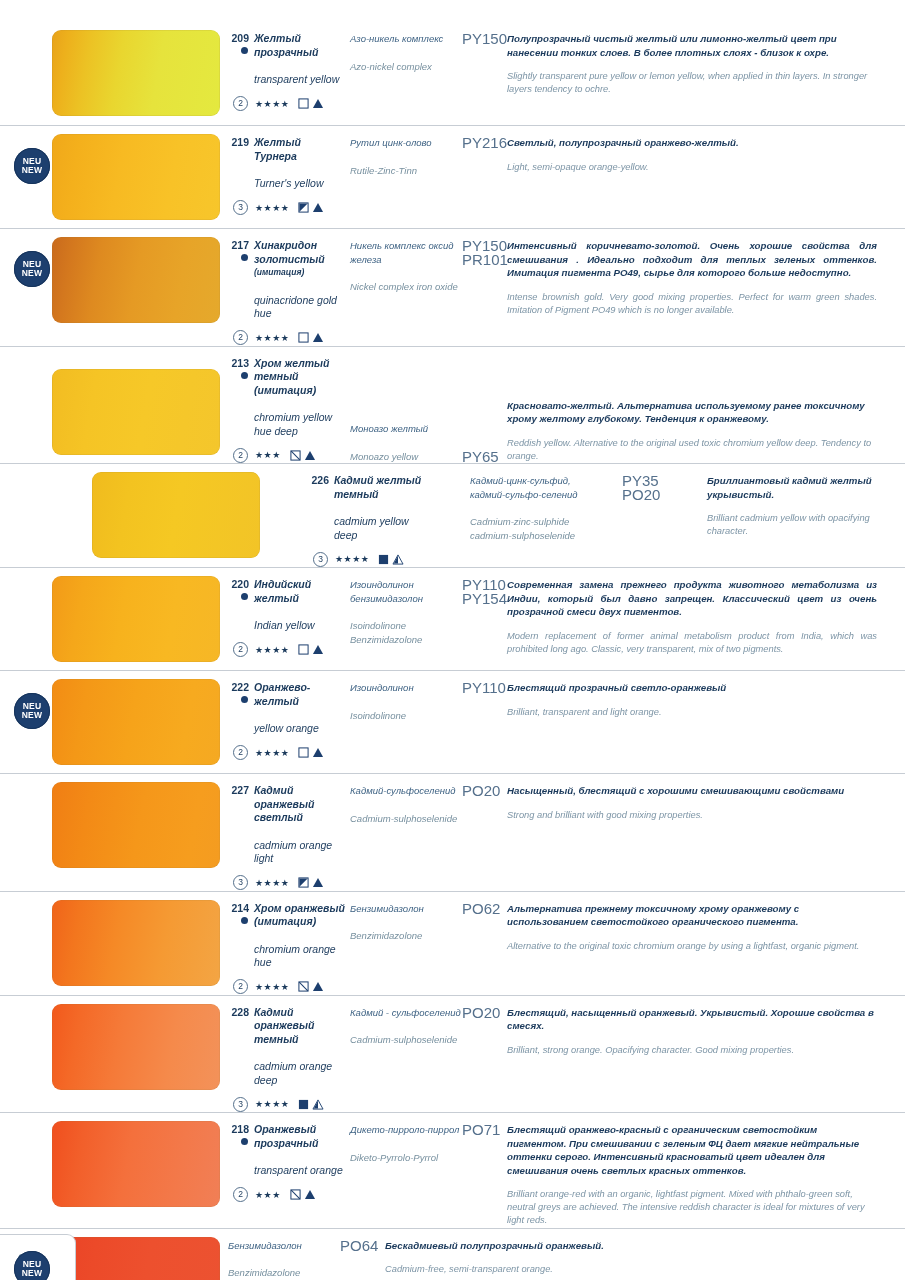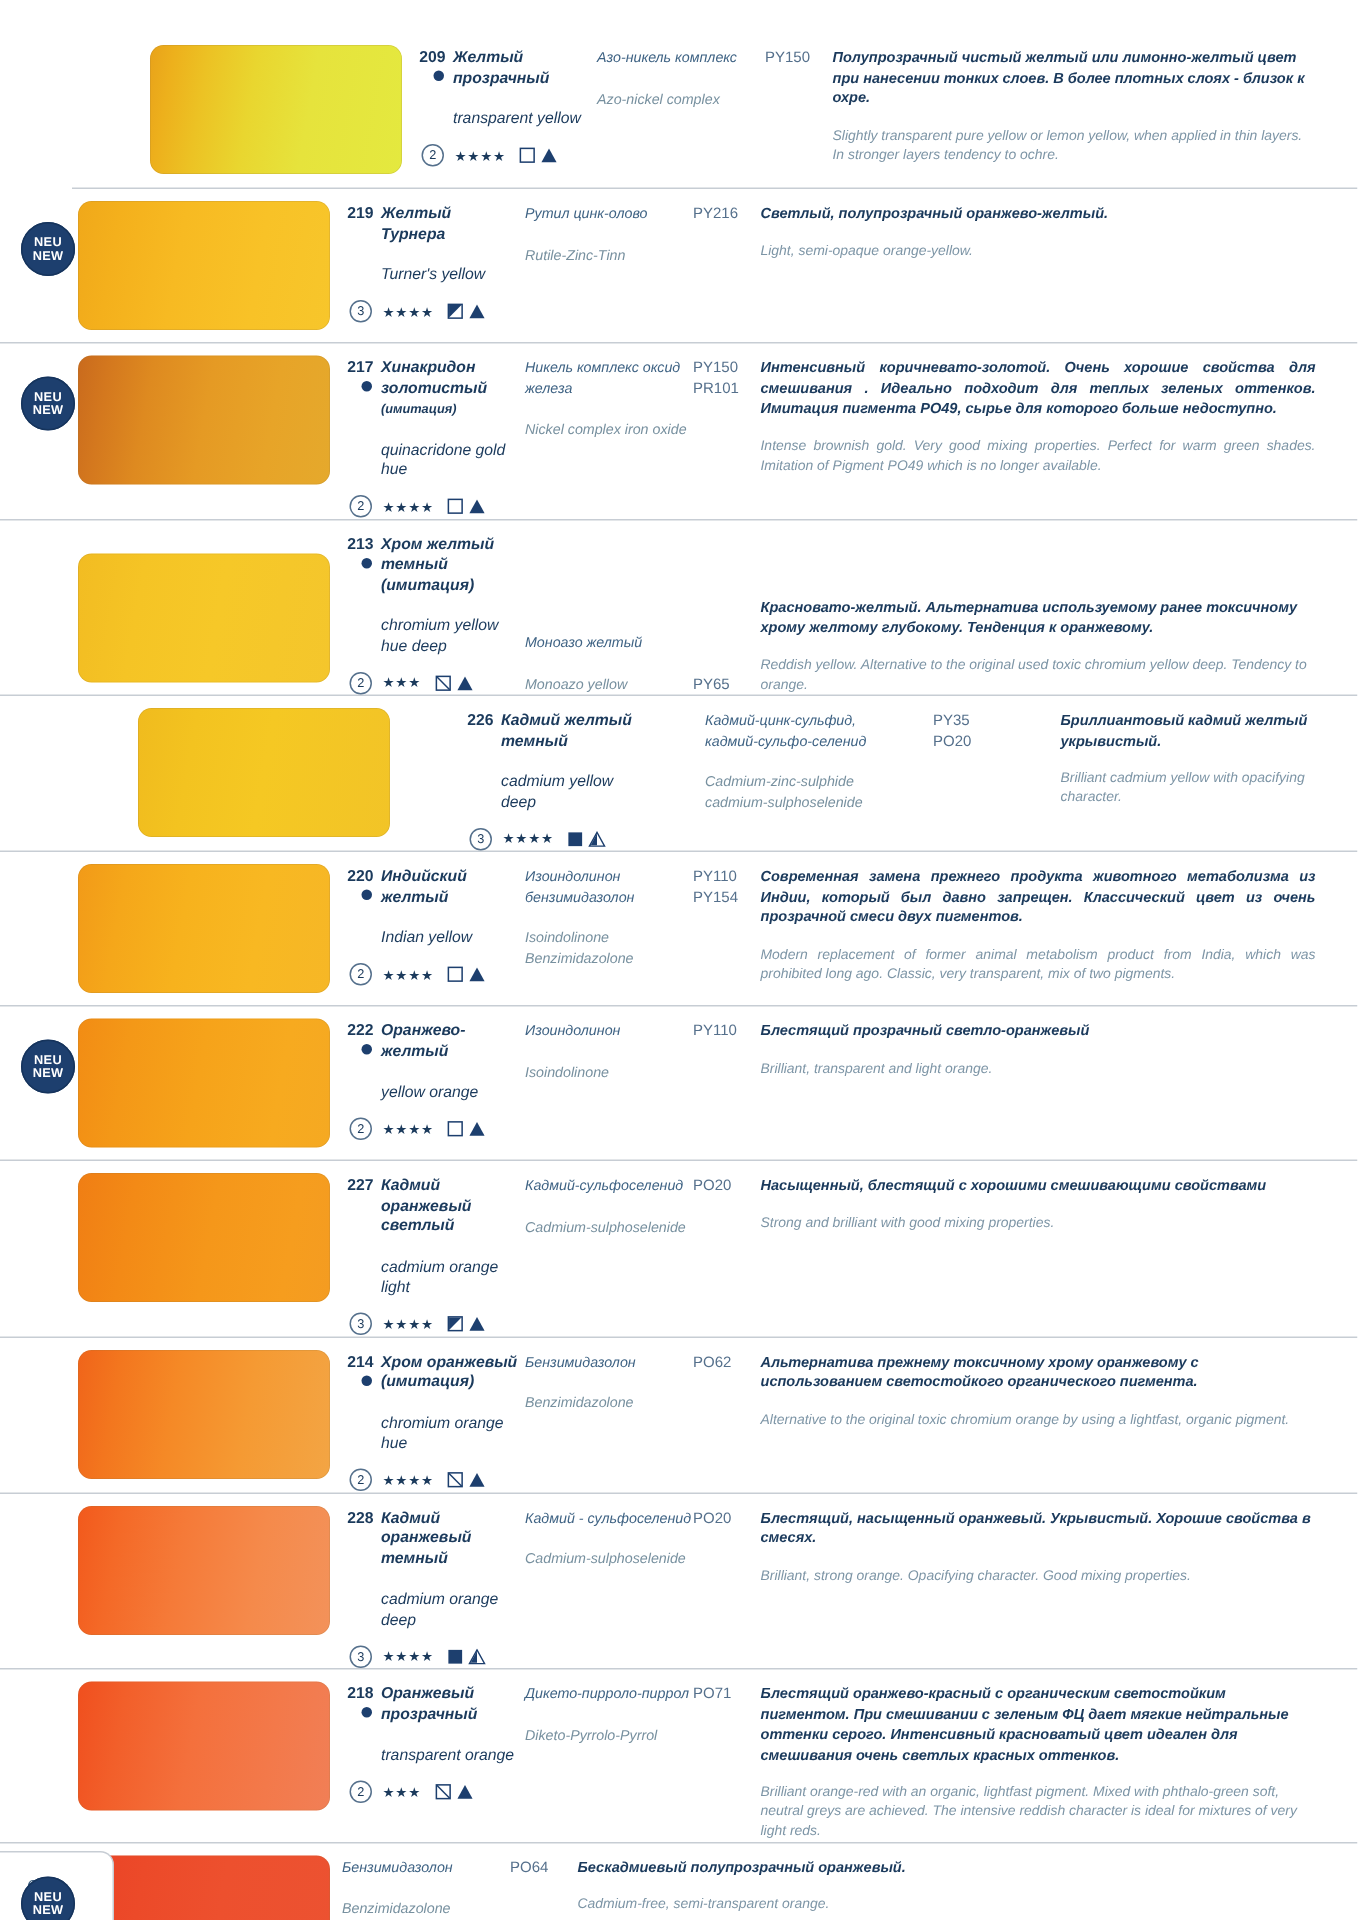--- a/index.html
+++ b/index.html
@@ -204,21 +204,21 @@
     margin-top: 14px;
   }
 
   .index-col {
     width: 45px;
     flex: 0 0 45px;
     padding-top: 10px;
     box-sizing: border-box;
   }
   .idx {
-    font-size: 10px;
+    font-size: 15px;
     line-height: 13.5px;
     color: #55708c;
   }
 
   
   .desc-col {
     flex: 1 1 auto;
     padding-top: 10px;
     padding-right: 28px;
     box-sizing: border-box;
@@ -260,21 +260,21 @@
     color: #3f6384;
     padding-left: 30px;
     font-family: "Liberation Serif", serif;
   }
 </style>
 </head>
 <body>
 
 <div class="page">
   <div class="catalog" id="catalog">
-      <div class="row" style="min-height: 104px; margin-left: 48px;">
+      <div class="row" style="min-height: 104px;">
         <div class="badge-col"></div>
         <div class="swatch-col">
           <div class="swatch" style="background: linear-gradient(100deg, rgb(232, 162, 26) 0%, rgb(237, 176, 28) 9%, rgb(236, 194, 36) 22%, rgb(233, 214, 47) 40%, rgb(230, 227, 60) 62%, rgb(228, 233, 63) 100%);"></div>
         </div>
         <div class="name-col">
           <div class="name-ru-line">
             <div class="pnum">209</div>
             <div class="name-ru">Желтый<br>прозрачный</div>
           </div>
           <div class="trans-dot"></div>

